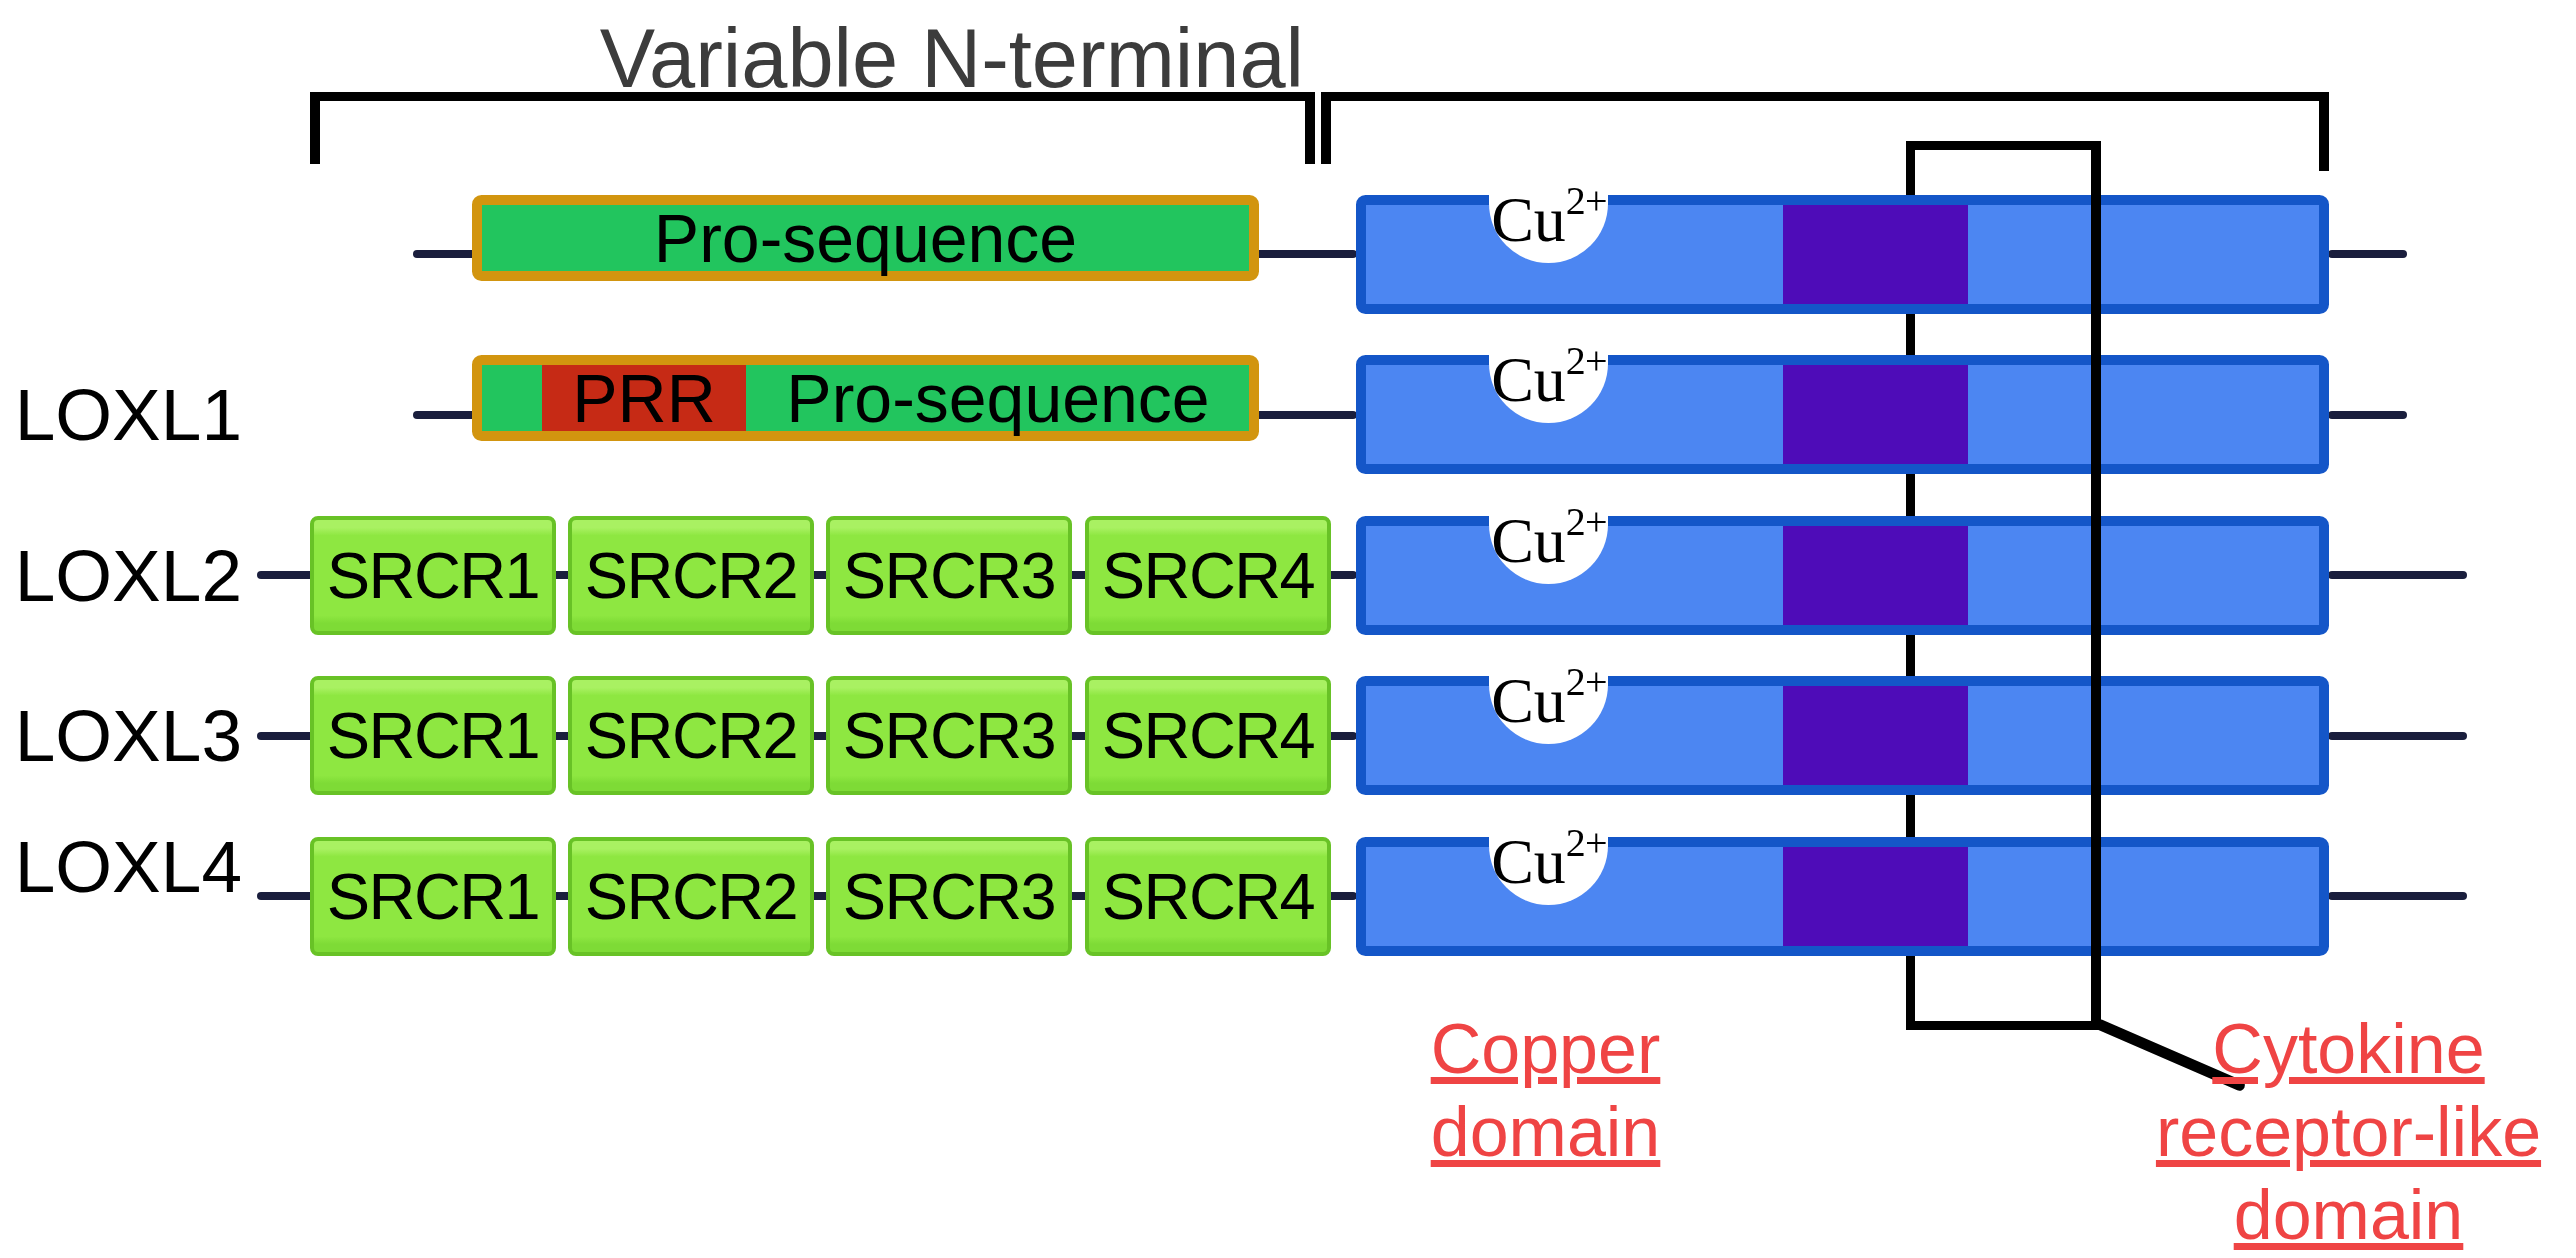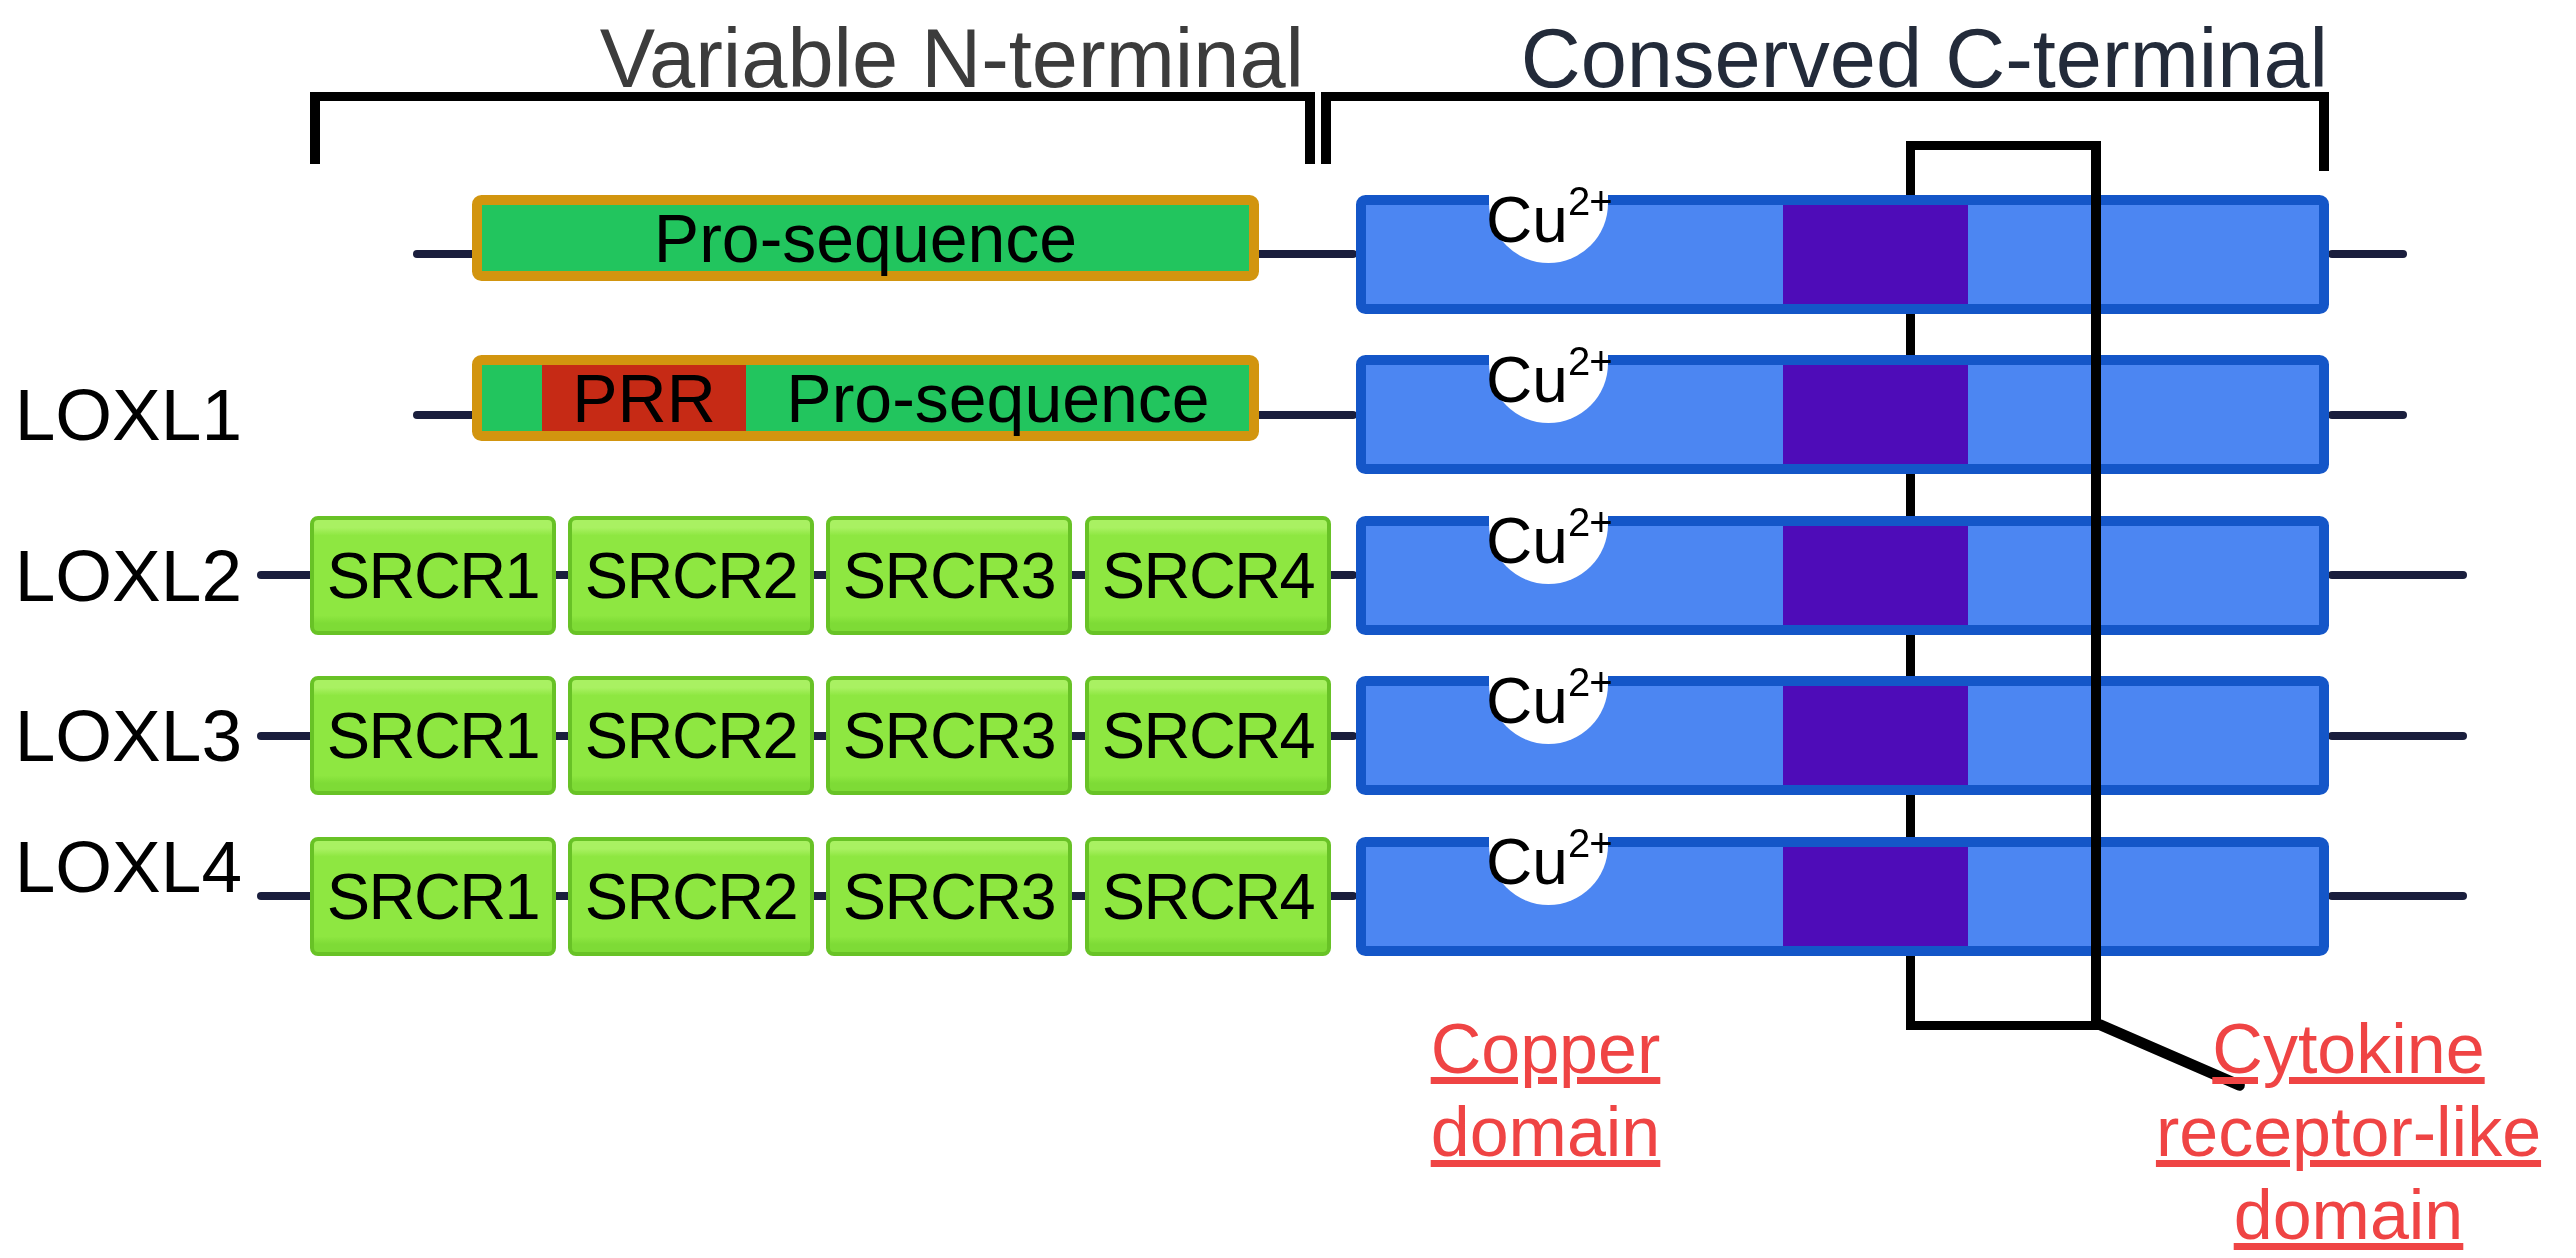--- a/index.html
+++ b/index.html
@@ -32,42 +32,41 @@
     border:4.8px solid #68C226;border-radius:8px;z-index:2;color:#000;
     background:linear-gradient(180deg,#A9F162 0%,#A9F162 7%,#8EE741 14%,#8EE741 86%,#7EDB36 93%,#7EDB36 100%);
     display:flex;align-items:center;justify-content:center;font-size:65px;letter-spacing:-1.6px;}
   
   .box-blue{position:absolute;left:1356px;width:973px;height:119px;box-sizing:border-box;
     background:#4C86F2;border:10.3px solid #1456C8;border-radius:9.5px;z-index:2;}
   .ltq{position:absolute;left:417px;top:0;width:185px;height:99px;background:#4E0CB8;}
   .notch{position:absolute;left:123px;top:-10.3px;width:119px;height:68px;background:#ffffff;
     border-radius:0 0 60px 60px;}
   .cu{position:absolute;left:64px;top:-24px;width:238px;text-align:center;
-    font-size:64px;line-height:1;color:#000;white-space:nowrap;}
+    font-size:64px;line-height:1;color:#000;white-space:nowrap;font-family:Liberation Serif, serif;}
   .cu sup{font-size:40px;vertical-align:27px;letter-spacing:-0.8px;}
   
   .crl-back{position:absolute;left:1906px;top:141px;width:194px;height:889px;
     box-sizing:border-box;border:9.5px solid #000;z-index:1;}
   .crl-front{position:absolute;left:2091px;top:141px;width:9.5px;height:889px;background:#000;z-index:4;}
   .diag{position:absolute;left:2095px;top:1017px;width:163px;height:11px;background:#000;
     border-radius:5.6px;transform-origin:0 50%;transform:rotate(23.5deg);z-index:4;}
   
   .caption{position:absolute;top:1008px;width:477px;text-align:center;
     font-size:70px;line-height:83px;color:#ef4444;z-index:5;text-decoration:underline;}
   .cap-copper{left:1307px;}
   .cap-ltq{left:1642px;}
   .cap-cyt{left:2110px;}
 </style>
 </head>
 <body>
 
 <div id="canvas">
 
   <div class="title t-var">Variable N-terminal</div>
-  <div class="title t-con">Conserved C-terminal</div>
 
   <div class="brk" style="left:310px;top:92px;width:1005px;height:8.7px"></div>
   <div class="brk" style="left:310px;top:92px;width:9.5px;height:72px"></div>
   <div class="brk" style="left:1305px;top:92px;width:9.5px;height:72px"></div>
 
   <div class="brk" style="left:1321px;top:92px;width:1008px;height:8.7px"></div>
   <div class="brk" style="left:1321px;top:92px;width:9.5px;height:72px"></div>
   <div class="brk" style="left:2319px;top:92px;width:9.5px;height:79px"></div>
 
   <div class="crl-back"></div>

